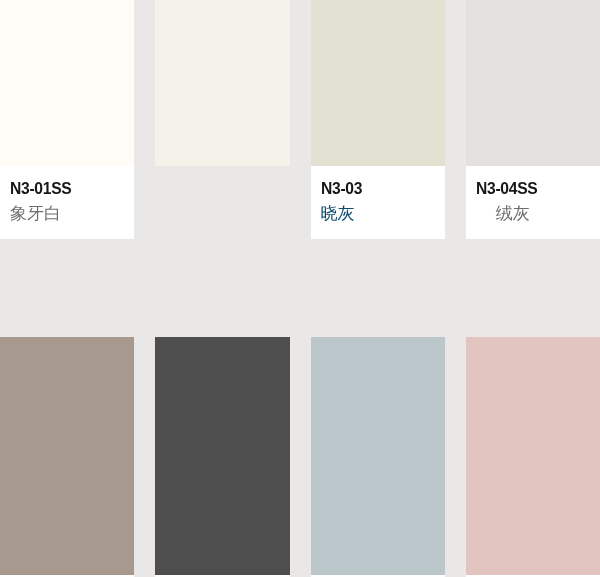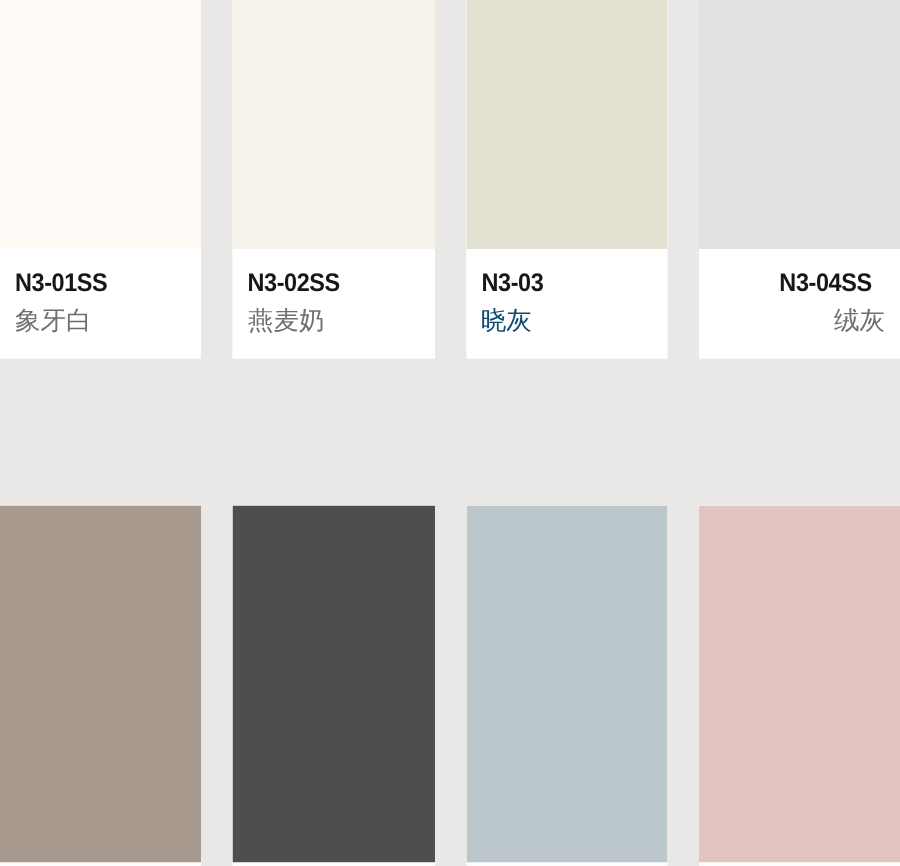--- a/index.html
+++ b/index.html
@@ -100,37 +100,33 @@
     <div class="swatch-card" style="background: rgb(255, 255, 255);">
       <div class="swatch-color" style="background-color: rgb(255, 252, 248);"></div>
       <div class="swatch-label" style="background: rgb(255, 255, 255);">
         <div class="swatch-code" style="color: rgb(23, 23, 26);">N3-01SS</div>
         <div class="swatch-name" style="color: rgb(111, 111, 112);">象牙白</div>
       </div>
     </div>
 
     <div class="swatch-card" style="background: rgb(255, 255, 255);">
       <div class="swatch-color" style="background-color: rgb(244, 242, 233);"></div>
-      <div class="swatch-label" style="background: rgb(255, 255, 255);">
-        <div class="swatch-code" style="color: rgb(23, 23, 26);">N3-02SS</div>
-        <div class="swatch-name" style="color: rgb(111, 111, 112);">燕麦奶</div>
-      </div>
     </div>
 
     <div class="swatch-card" style="background: rgb(255, 255, 255);">
       <div class="swatch-color" style="background-color: rgb(227, 225, 210);"></div>
       <div class="swatch-label" style="background: rgb(255, 255, 255);">
         <div class="swatch-code" style="color: rgb(23, 23, 26);">N3-03</div>
         <div class="swatch-name" style="color: #0c4a6e;">晓灰</div>
       </div>
     </div>
 
     <div class="swatch-card" style="background: rgb(255, 255, 255);">
       <div class="swatch-color" style="background-color: rgb(226, 225, 223);"></div>
-      <div class="swatch-label" style="background: rgb(255, 255, 255); text-align: right;">
+      <div class="swatch-label" style="background: rgb(255, 255, 255);">
         <div class="swatch-code" style="color: rgb(23, 23, 26);">N3-04SS</div>
         <div class="swatch-name" style="color: rgb(111, 111, 112); margin-left: 20px;">绒灰</div>
       </div>
     </div>
 
   </div>
 
   <div class="swatch-row" id="swatch-row-bottom">
 
     <div class="swatch-card" style="background: rgb(255, 255, 255);">

